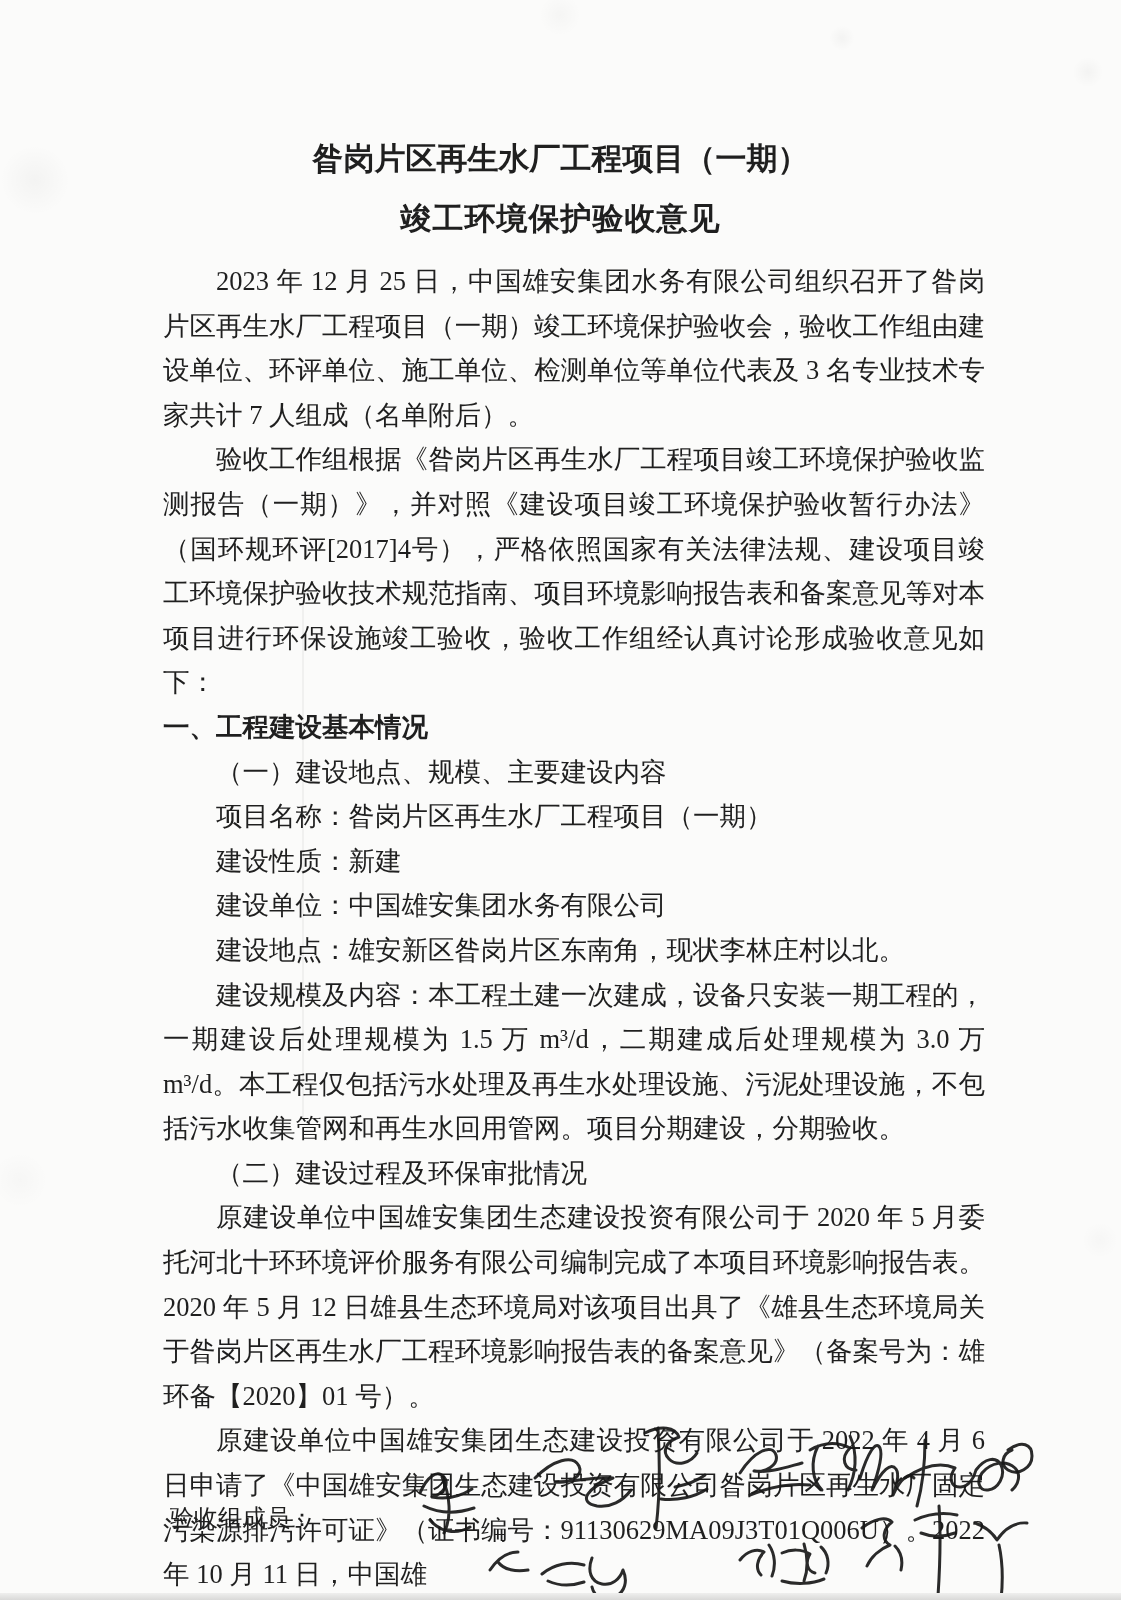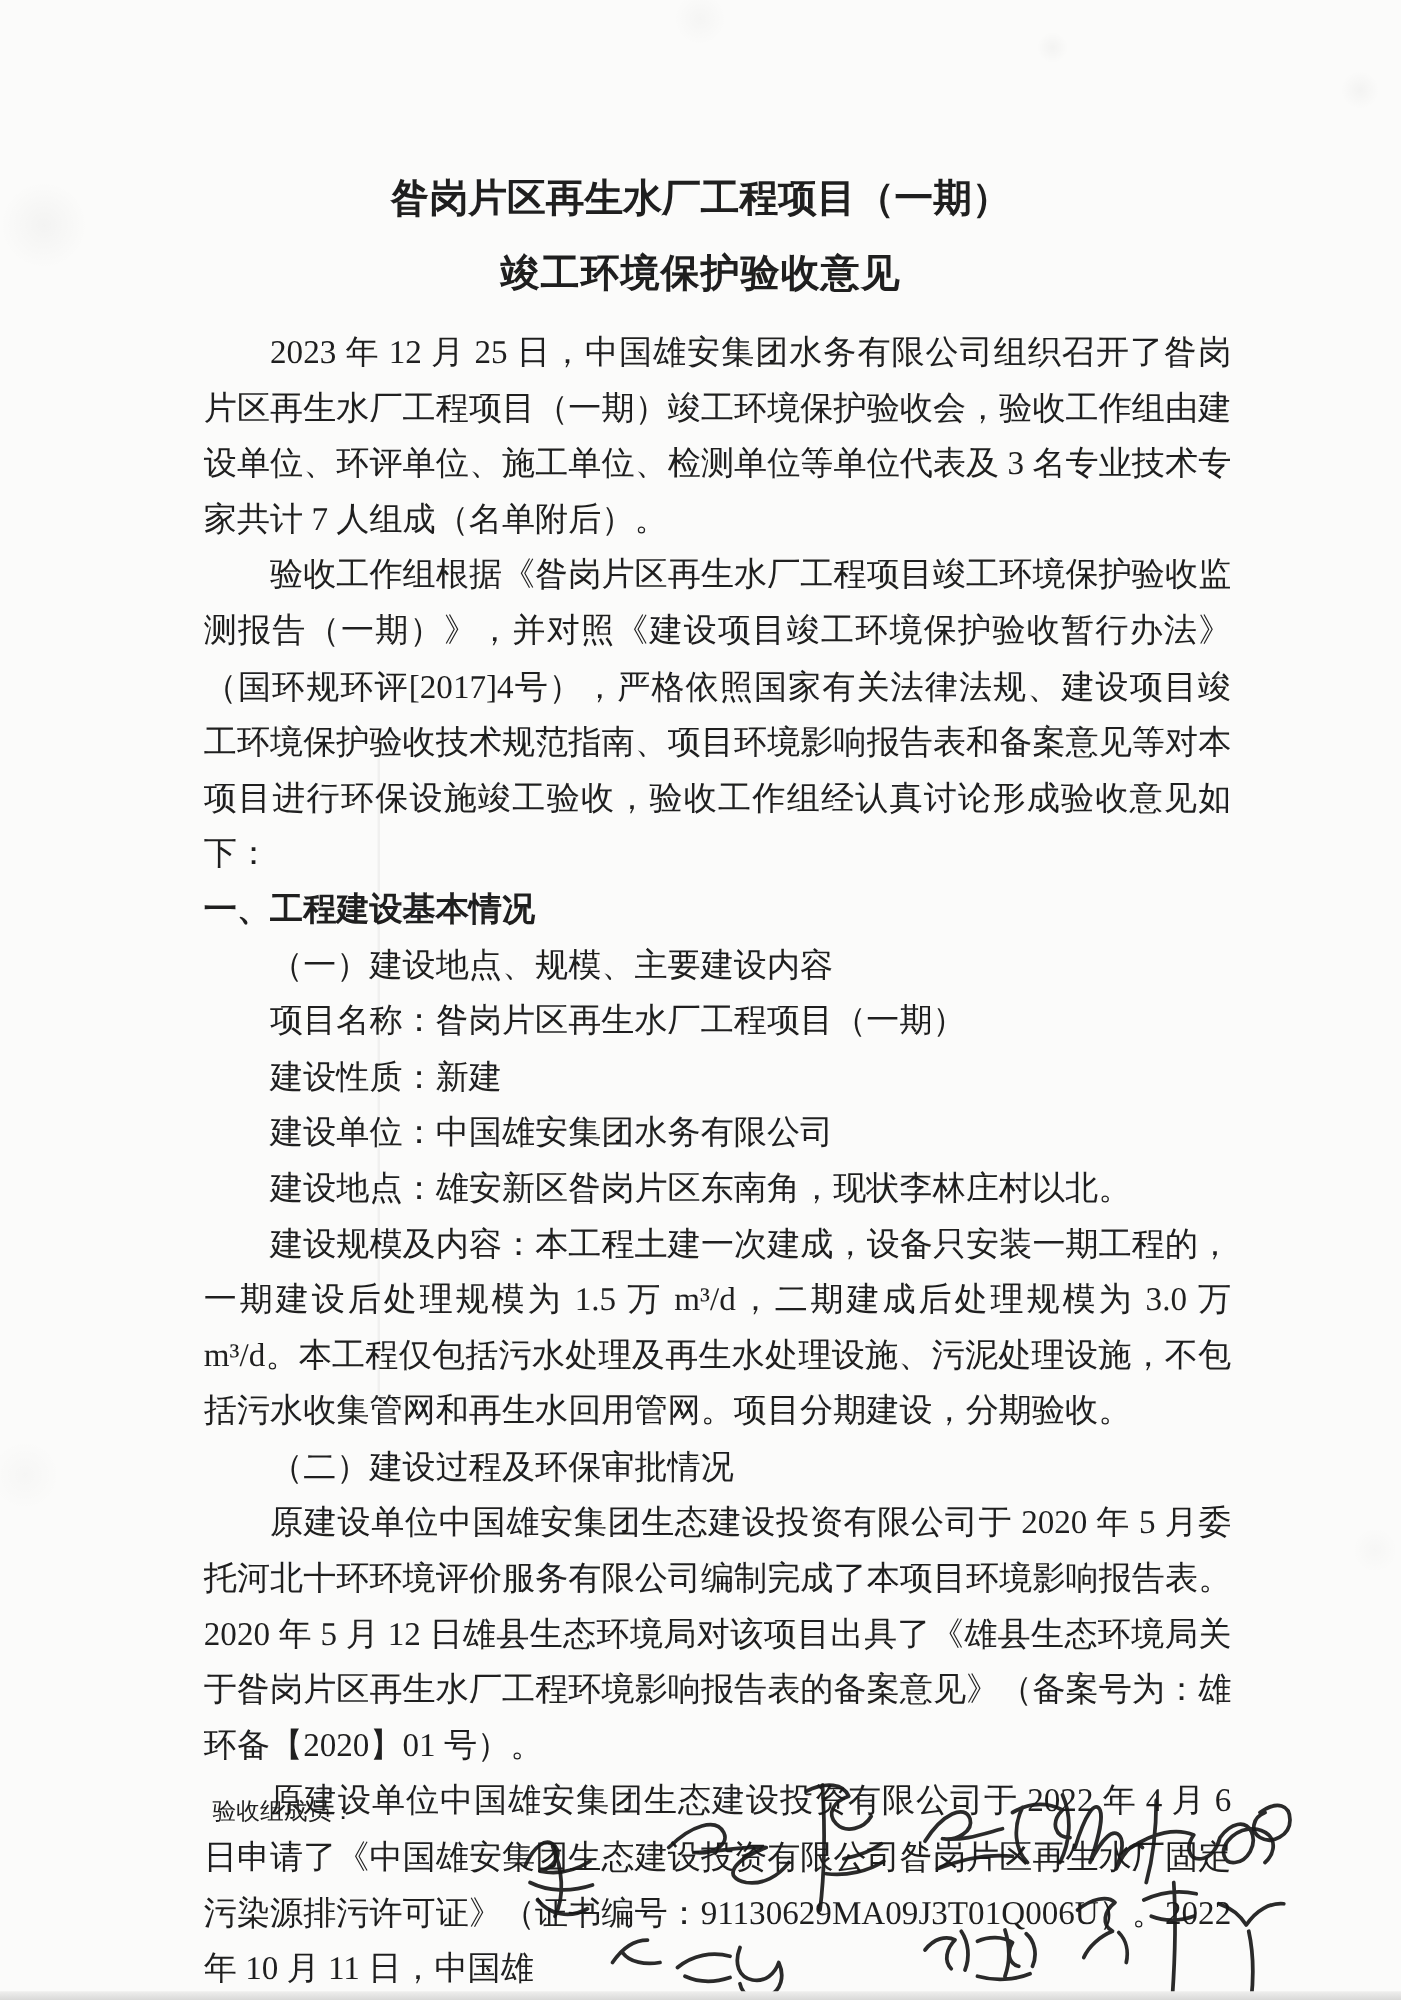--- a/index.html
+++ b/index.html
@@ -51,22 +51,22 @@
     margin:18px 136px 0 163px;
     font-size:26.5px;
     line-height:44.6px;
     text-align:justify;
     text-justify:inter-ideograph;
   }
   .content p{margin:0;text-indent:2em;}
   .content p.section-h{font-weight:bold;text-indent:0;}
   .members-label{
     position:absolute;
-    left:170px;top:1434px;
-    font-size:19px;
+    left:170px;top:1502px;
+    font-size:24px;
     line-height:32px;
   }
   .signatures{
     position:absolute;
     left:390px;top:1398px;
     width:680px;height:202px;
   }
   .signatures path{
     fill:none;
     stroke:#181818;

